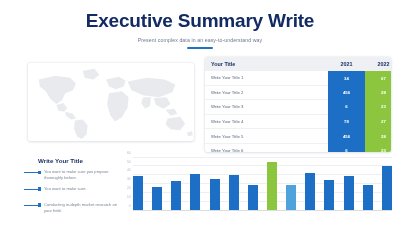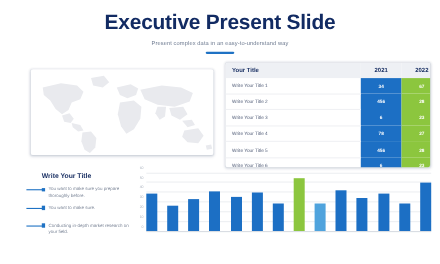--- a/index.html
+++ b/index.html
@@ -82,21 +82,21 @@
   .bars{position:absolute;inset:0;display:flex;align-items:flex-end;
         justify-content:space-between;}
   .bar{width:10px;border-radius:0;}
 </style>
 </head>
 <body>
 
 <div class="slide">
 
   <div class="header">
-    <h1 class="title">Executive Present Slide</h1>
+    <h1 class="title">Executive Summary Write</h1>
     <p class="subtitle">Present complex data in an easy-to-understand way</p>
     <div class="accent-rule"></div>
   </div>
 
   <div class="map-card">
     <svg viewBox="0 0 340 160" preserveAspectRatio="xMidYMid meet">
       <g fill="#e9eaee">
 
         <path d="M22 34 L56 26 L86 30 L98 42 L92 56 L76 62 L70 76 L58 84 L46 74 L36 58 L24 48 Z"></path>
         <path d="M58 86 L72 82 L80 92 L74 100 L62 98 Z"></path>

